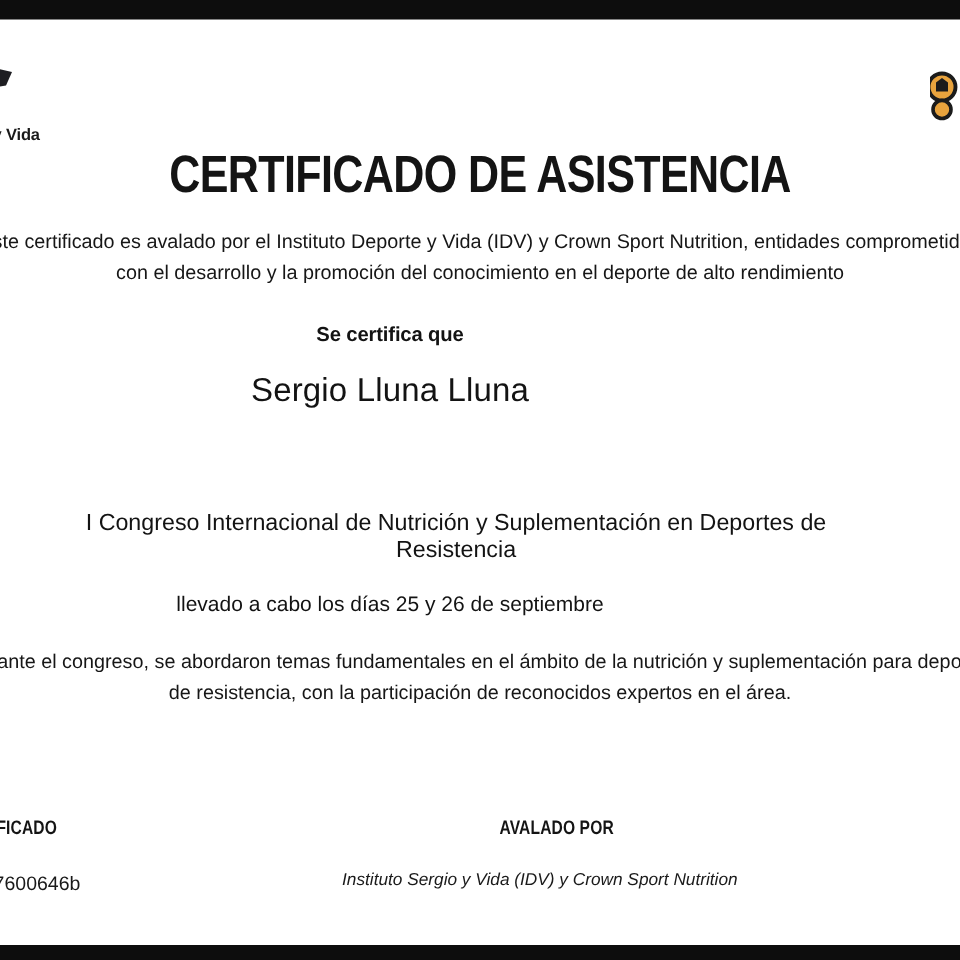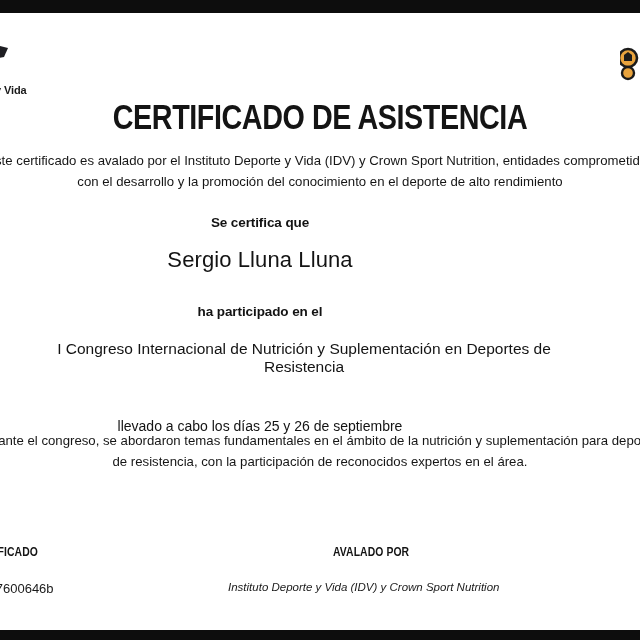--- a/index.html
+++ b/index.html
@@ -112,21 +112,20 @@
   #event {
     top: 340px;
     font-size: 15.5px;
     font-weight: 400;
     margin-left: 44px;
   }
   #dates {
     top: 394px;
     font-size: 14px;
     font-weight: 400;
-    margin-top: 24px;
   }
 
   
   #summary {
     position: absolute;
     left: -26px;
     top: 430px;
     width: 692px;
     text-align: center;
     font-size: 13.2px;
@@ -186,25 +185,24 @@
     <circle cx="8" cy="26" r="6" fill="#e8a33d" stroke="#1b1b1b" stroke-width="2.4"></circle>
     <path d="M4 8 L8 5 L12 8 L12 14 L4 14 Z" fill="#1b1b1b"></path>
   </svg>
 
   <div id="title">CERTIFICADO DE ASISTENCIA</div>
 
   <div id="intro">Este certificado es avalado por el Instituto Deporte y Vida (IDV) y Crown Sport Nutrition, entidades comprometidas con el desarrollo y  la promoción del conocimiento en el deporte de alto rendimiento</div>
 
   <div class="center-line" id="se-certifica">Se certifica que</div>
   <div class="center-line" id="recipient">Sergio Lluna Lluna</div>
-  <div class="center-line" id="ha-participado">ha participado en el</div>
   <div class="center-line" id="event">I Congreso Internacional de Nutrición y Suplementación en Deportes de Resistencia</div>
   <div class="center-line" id="dates">llevado a cabo los días 25 y 26 de septiembre</div>
 
   <div id="summary">Durante el congreso, se abordaron temas fundamentales en el ámbito de la nutrición y suplementación para deportes de resistencia, con la participación de reconocidos expertos en el área.</div>
 
   <div class="footer-head" id="cert-id-head">CERTIFICADO</div>
   <div id="cert-id-value">ce7600646b</div>
 
   <div class="footer-head" id="avalado-head">AVALADO POR</div>
-  <div id="avalado-value">Instituto Deporte y Vida (IDV) y Crown Sport Nutrition</div>
+  <div id="avalado-value">Instituto Sergio y Vida (IDV) y Crown Sport Nutrition</div>
 
 </div>
 
 </body></html>

